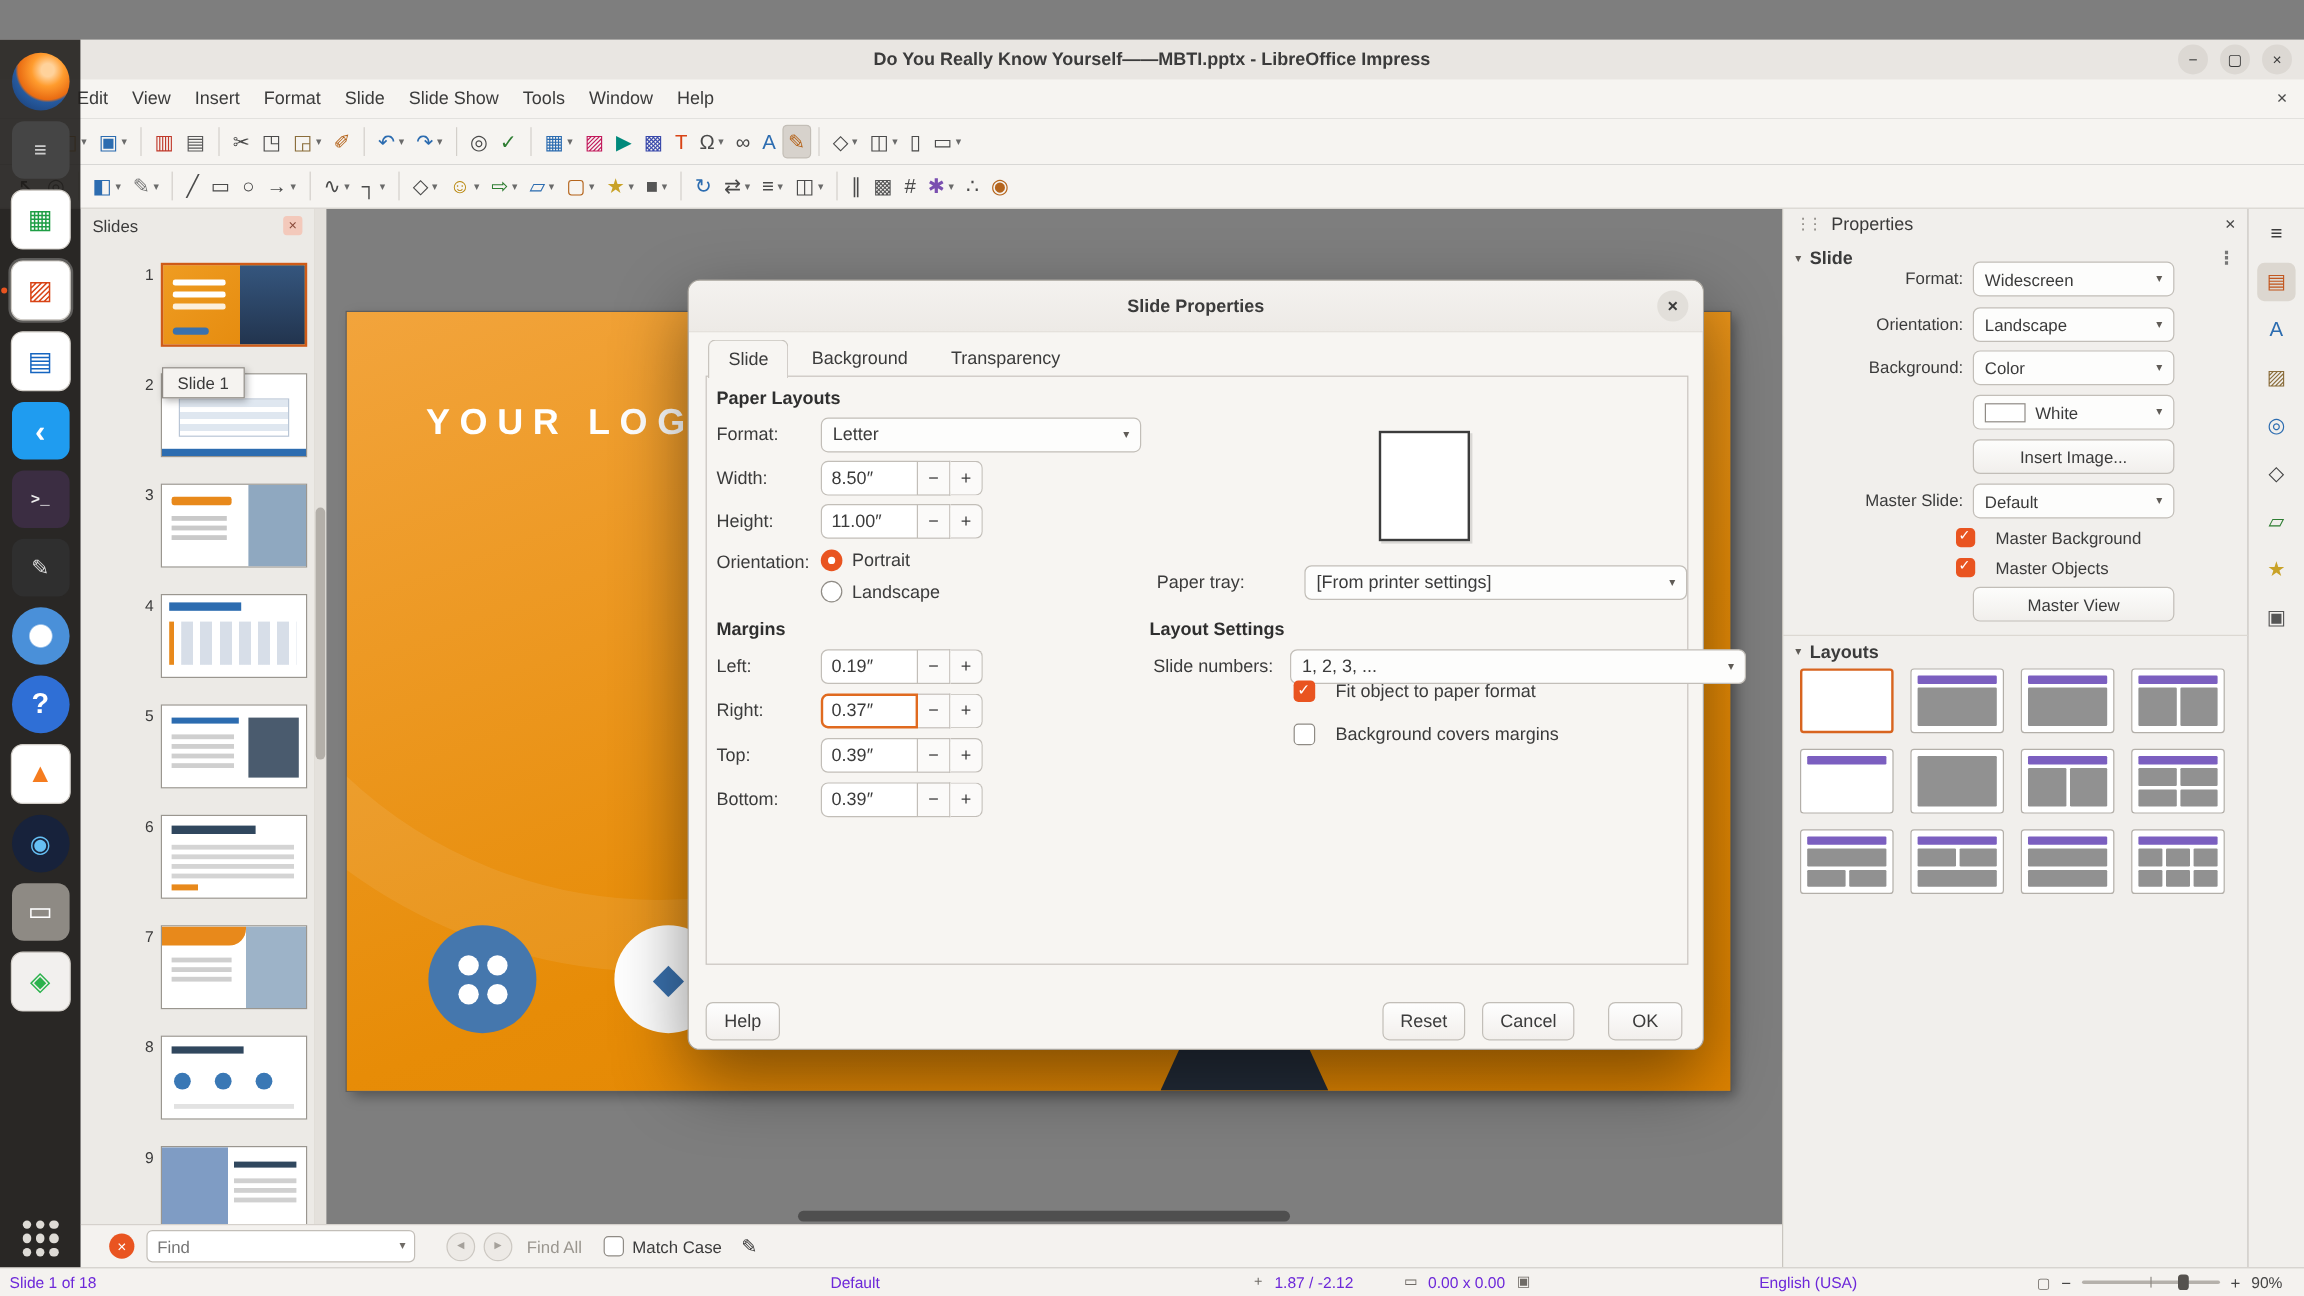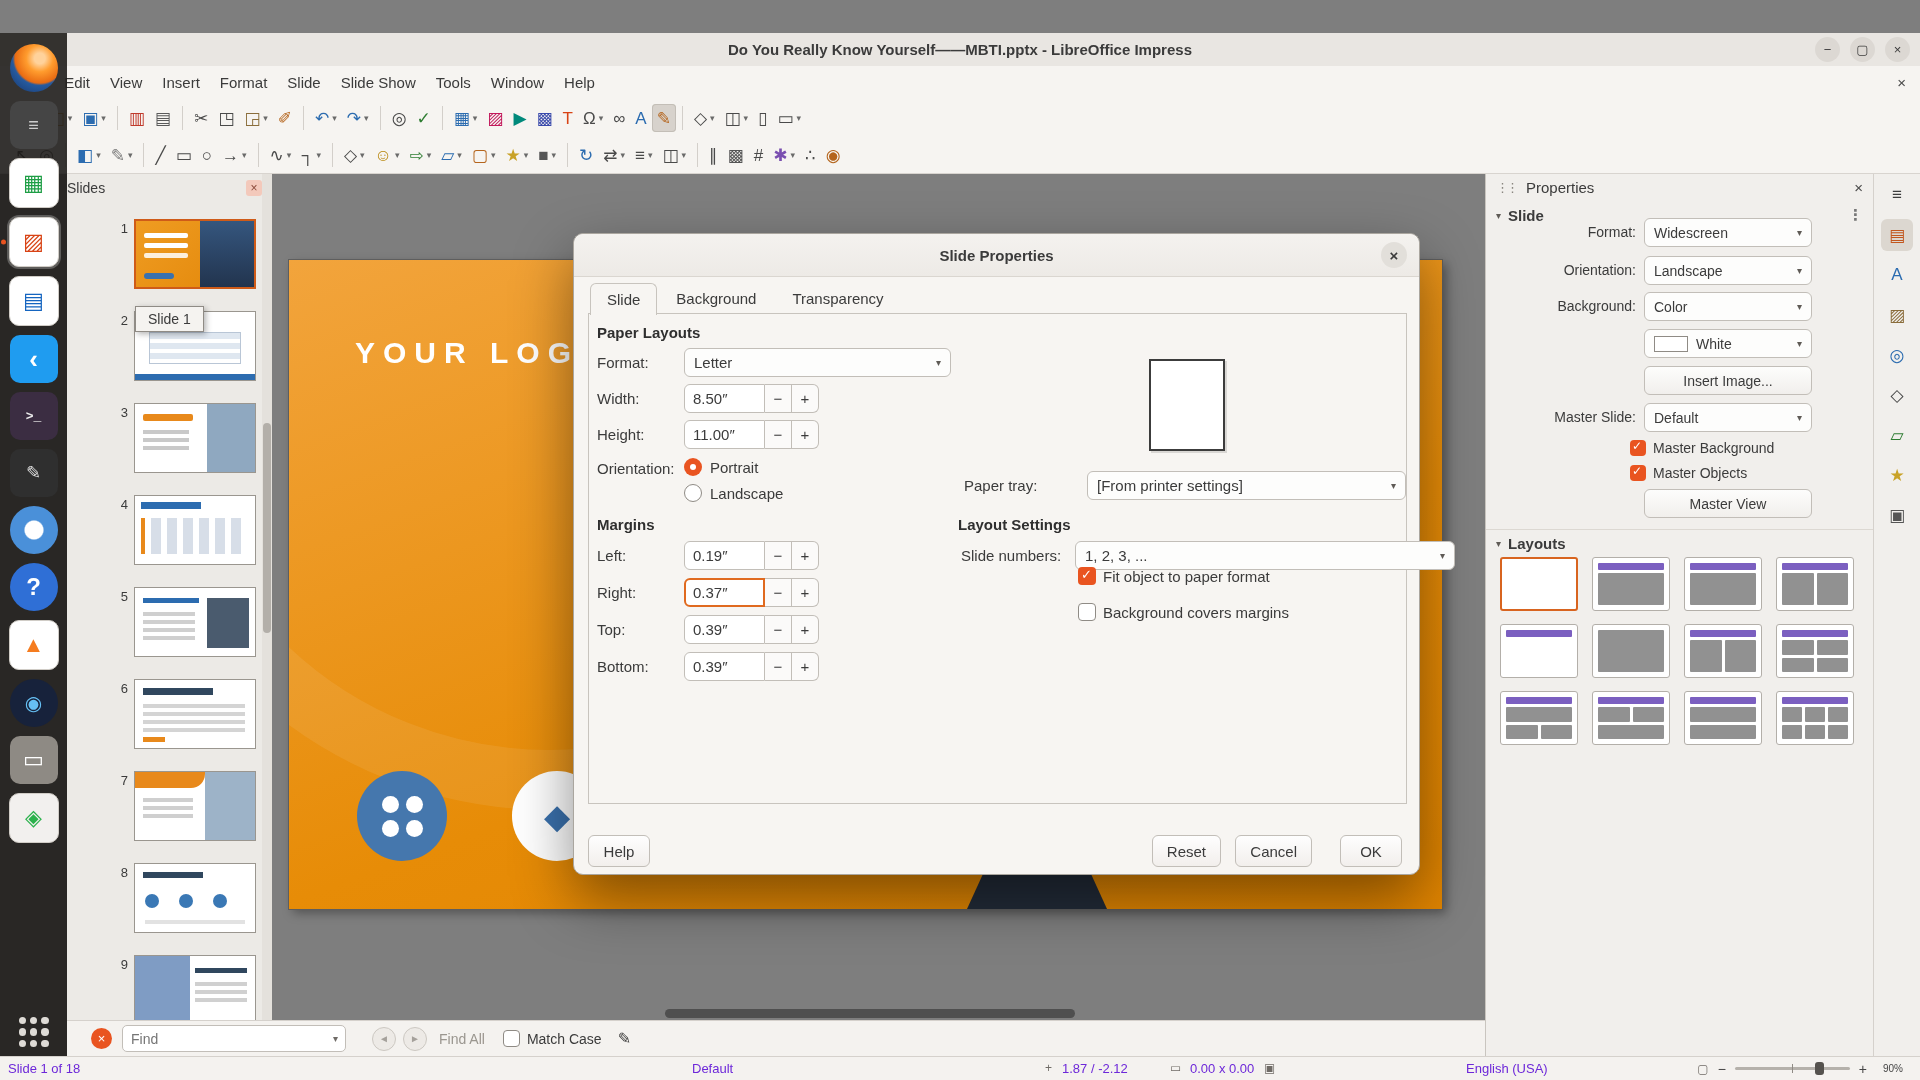--- a/index.html
+++ b/index.html
@@ -61,21 +61,21 @@
   .dk-vlc{background:#fff;border:1px solid #d0ccc6;color:#f57c1f;}
   .dk-steam{background:#17223b;border-radius:50%;color:#66c0f4;font-size:20px;}
   .dk-archive-manager{background:#8e8a84;color:#fff;}
   .dk-software-center{background:#f2f0ee;border:1px solid #d0ccc6;color:#2bb24c;}
   .show-apps{position:absolute;bottom:9px;left:50%;transform:translateX(-50%);width:30px;height:30px;
              display:grid;grid-template-columns:repeat(3,1fr);gap:4px;}
   .show-apps i{background:#dedbd6;border-radius:50%;}
 
   
   .spanel{position:absolute;left:67px;top:173px;width:195px;height:847px;background:#eceae6;border-right:1px solid #d0ccc6;overflow:hidden;z-index:5;}
-  .sp-head{height:30px;display:flex;align-items:center;padding:0 0;font-size:14px;color:#3b3b3b;}
+  .sp-head{height:30px;display:flex;align-items:center;padding:0 10px;font-size:14px;color:#3b3b3b;}
   .sp-close{margin-left:auto;color:#8a4a3a;background:#f3c9bb;border-radius:3px;width:16px;height:16px;display:flex;align-items:center;justify-content:center;font-size:12px;}
   #slide-list{padding-top:16px;}
   .srow{display:flex;gap:6px;justify-content:flex-end;margin:0 6px 22px 0;}
   .snum{width:20px;text-align:right;font-size:13px;color:#3b3b3b;padding-top:2px;}
   .th{position:relative;width:122px;height:70px;background:#fff;border:1px solid #9a968f;overflow:hidden;box-sizing:border-box;}
   .srow.selected .th{border:2px solid #cf5b18;}
   .th i{position:absolute;display:block;}
   .th.v1{background:linear-gradient(135deg,#ef9c22,#e28608);}
   .th.v1 .a{right:0;top:0;width:46%;height:100%;background:linear-gradient(180deg,#35567e,#22344e);}
   .th.v1 .b{left:8px;top:12px;width:44px;height:5px;background:#fff;border-radius:2px;box-shadow:0 10px 0 #fff,0 20px 0 rgba(255,255,255,.85);}
@@ -157,21 +157,21 @@
   .spin .sb:last-child{border-radius:0 6px 6px 0;}
   .radio-row{display:flex;align-items:center;gap:8px;font-size:15px;color:#3b3b3b;position:absolute;height:20px;}
   .rad{width:18px;height:18px;border-radius:50%;border:1px solid #8f8b85;background:#fff;box-sizing:border-box;position:relative;flex:0 0 auto;}
   .rad.on{border:none;background:#e95420;}
   .rad.on::after{content:"";position:absolute;left:6px;top:6px;width:6px;height:6px;border-radius:50%;background:#fff;}
   .cb{width:18px;height:18px;border-radius:4px;border:1px solid #8f8b85;background:#fff;box-sizing:border-box;position:relative;flex:0 0 auto;}
   .cb.on{border:none;background:#e95420;}
   .cb.on::after{content:"✓";position:absolute;left:3px;top:0;color:#fff;font-size:13px;font-weight:bold;}
   .cb.s{width:16px;height:16px;}
   .cb.s.on::after{left:2px;top:-1px;font-size:12px;}
-  .cbrow{position:absolute;display:flex;align-items:center;gap:7px;font-size:14px;color:#3b3b3b;}
+  .cbrow{position:absolute;display:flex;align-items:center;gap:17px;font-size:14px;color:#3b3b3b;}
   .cbrow.d{font-size:15px;}
   .paper{position:absolute;left:560px;top:45px;width:72px;height:88px;background:#fff;border:2px solid #3c3c3c;box-shadow:2px 2px 0 rgba(0,0,0,0.12);}
   .btn{position:absolute;height:32px;min-width:62px;padding:0 14px;background:linear-gradient(#fefefe,#f2efec);border:1px solid #c2beb8;
        border-radius:6px;display:flex;align-items:center;justify-content:center;font-size:15px;color:#3b3b3b;box-sizing:border-box;}
 
   
   .sidebar{position:absolute;left:1485px;top:173px;width:388px;height:883px;background:#f1efec;border-left:1px solid #c9c5bf;z-index:5;box-sizing:border-box;}
   .sb-head{position:absolute;top:0;left:0;right:0;height:28px;display:flex;align-items:center;padding:0 10px;font-size:15px;color:#3b3b3b;}
   .grip{letter-spacing:-3px;color:#8a8680;margin-right:10px;font-size:13px;}
   .sb-close{margin-left:auto;font-size:15px;color:#4a4a4a;}
@@ -214,21 +214,21 @@
   
   .statusbar{position:absolute;left:0;top:1056px;width:1920px;height:24px;background:#f4f2ef;border-top:1px solid #d5d1cc;z-index:15;}
   .st{position:absolute;top:0;line-height:23px;font-size:13px;color:#6d28d9;white-space:nowrap;}
   .st.ico{color:#6f6b66;font-size:12px;}
   .zoomwrap{position:absolute;right:10px;top:0;height:23px;display:flex;align-items:center;gap:9px;}
   .zoomwrap .fit{font-size:12px;color:#6f6b66;}
   .ztrack{width:115px;height:3px;background:#b5b1ab;border-radius:2px;position:relative;}
   .ztrack::before{content:"";position:absolute;left:50%;top:-3px;width:1px;height:9px;background:#8f8b85;}
   .zthumb{position:absolute;left:70%;top:-5px;width:9px;height:13px;background:#55524e;border-radius:3px;}
   .zpm{font-size:14px;color:#454545;}
-  .zval{font-size:10px;color:#454545;width:34px;text-align:center;}
+  .zval{font-size:13px;color:#454545;width:34px;text-align:left;}
 </style>
 </head>
 <body>
 
 <div id="screen">
 
 
   <div class="titlebar">
     <span class="wt">Do You Really Know Yourself——MBTI.pptx - LibreOffice Impress</span>
     <span class="wbtns">

